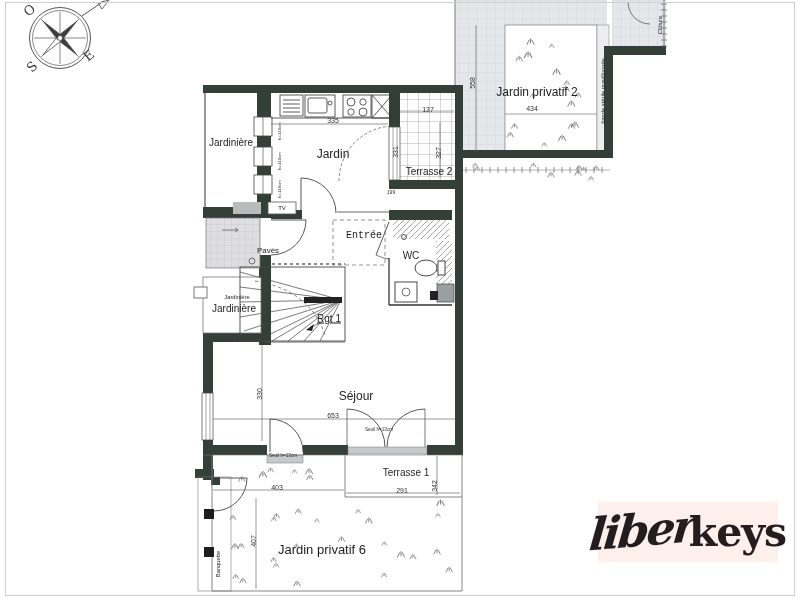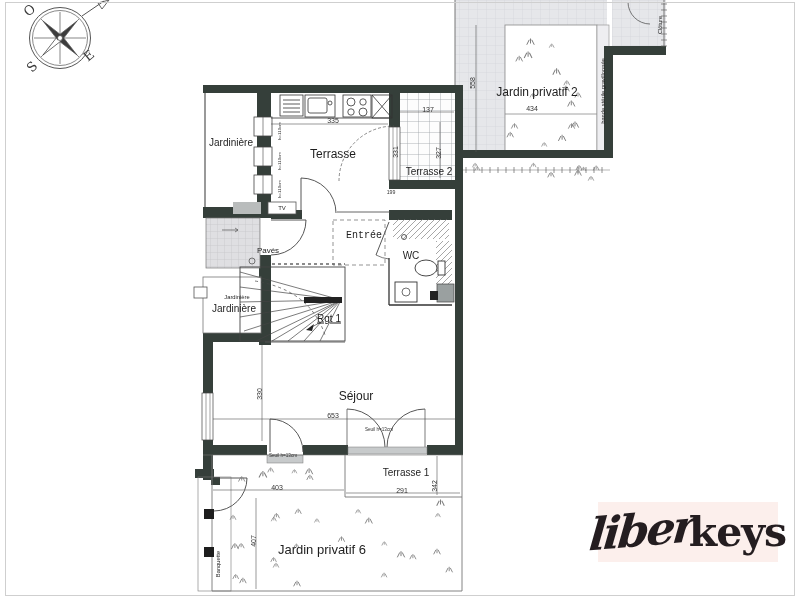--- a/index.html
+++ b/index.html
@@ -316,21 +316,21 @@
         <line x1="562" y1="167" x2="562" y2="173"></line>
         <line x1="570" y1="167" x2="570" y2="173"></line>
         <line x1="578" y1="167" x2="578" y2="173"></line>
         <line x1="586" y1="167" x2="586" y2="173"></line>
         <line x1="594" y1="167" x2="594" y2="173"></line>
         <line x1="602" y1="167" x2="602" y2="173"></line>
       </g>
 </svg>
 
 <div class="lbl" style="left:231px;top:142px;font-size:10px;">Jardinière</div>
-<div class="lbl" style="left:333px;top:154px;font-size:12px;">Terrasse</div>
+<div class="lbl" style="left:333px;top:154px;font-size:12px;">Jardin</div>
 <div class="lbl" style="left:429px;top:147px;font-size:10px;margin-top:24px;">Terrasse 2</div>
 <div class="lbl" style="left:537px;top:92px;font-size:12px;">Jardin privatif 2</div>
 <div class="lbl" style="left:603px;top:91px;font-size:8px;transform:translate(-50%,-50%) rotate(-90deg) scale(0.72);">bande stérile gravillonnée</div>
 <div class="lbl" style="left:660px;top:25px;font-size:8px;transform:translate(-50%,-50%) rotate(-90deg) scale(0.7);">Clôture</div>
 <div class="lbl" style="left:364px;top:235px;font-size:10px;font-family:Liberation Mono, monospace;">Entrée</div>
 <div class="lbl" style="left:411px;top:255px;font-size:10px;">WC</div>
 <div class="lbl" style="left:237px;top:250px;font-size:8px;margin-left:31px;">Pavés</div>
 <div class="lbl" style="left:237px;top:297px;font-size:8px;transform:translate(-50%,-50%) scale(0.72);">Jardinière</div>
 <div class="lbl" style="left:234px;top:308px;font-size:10px;">Jardinière</div>
 <div class="lbl" style="left:329px;top:318px;font-size:10px;text-decoration:underline;">Rgt 1</div>

